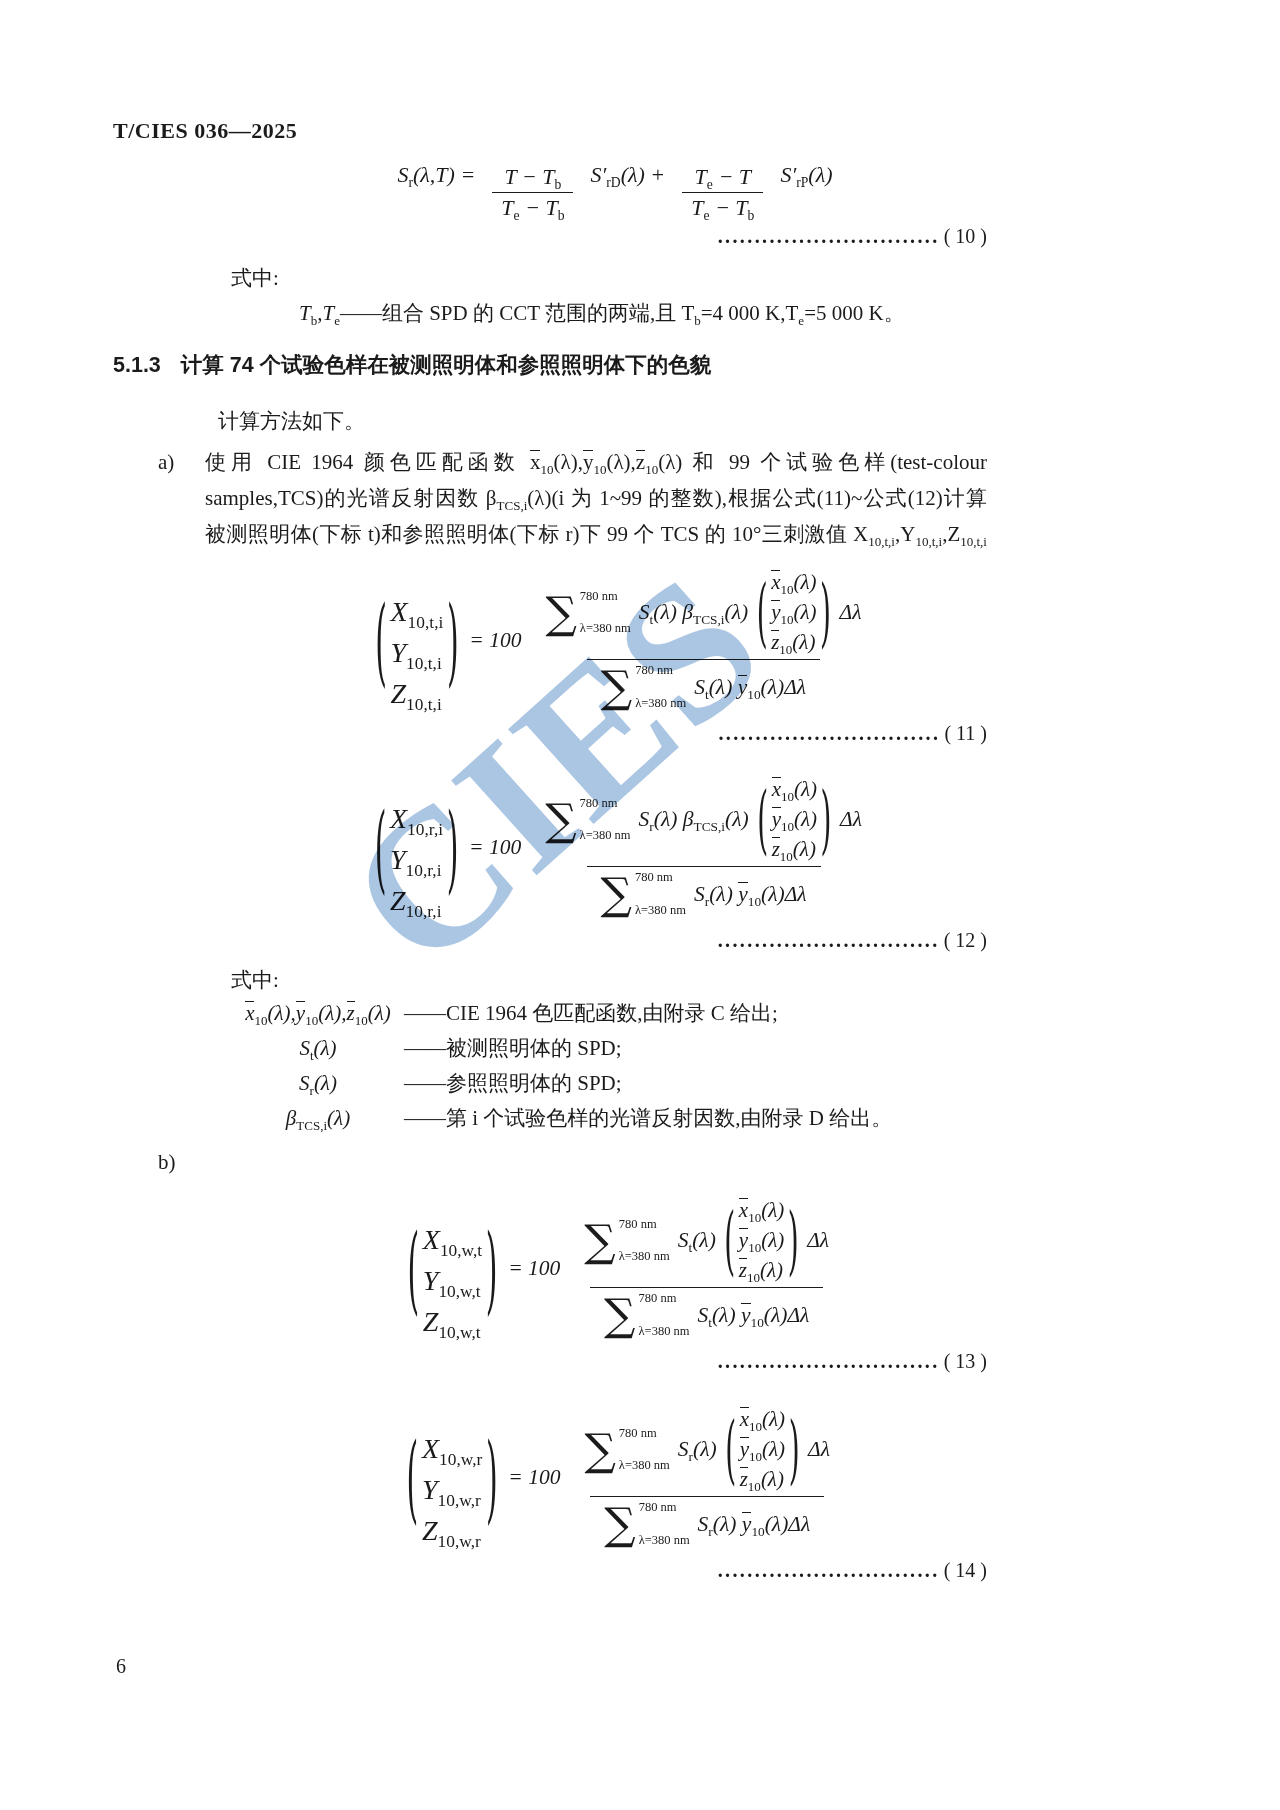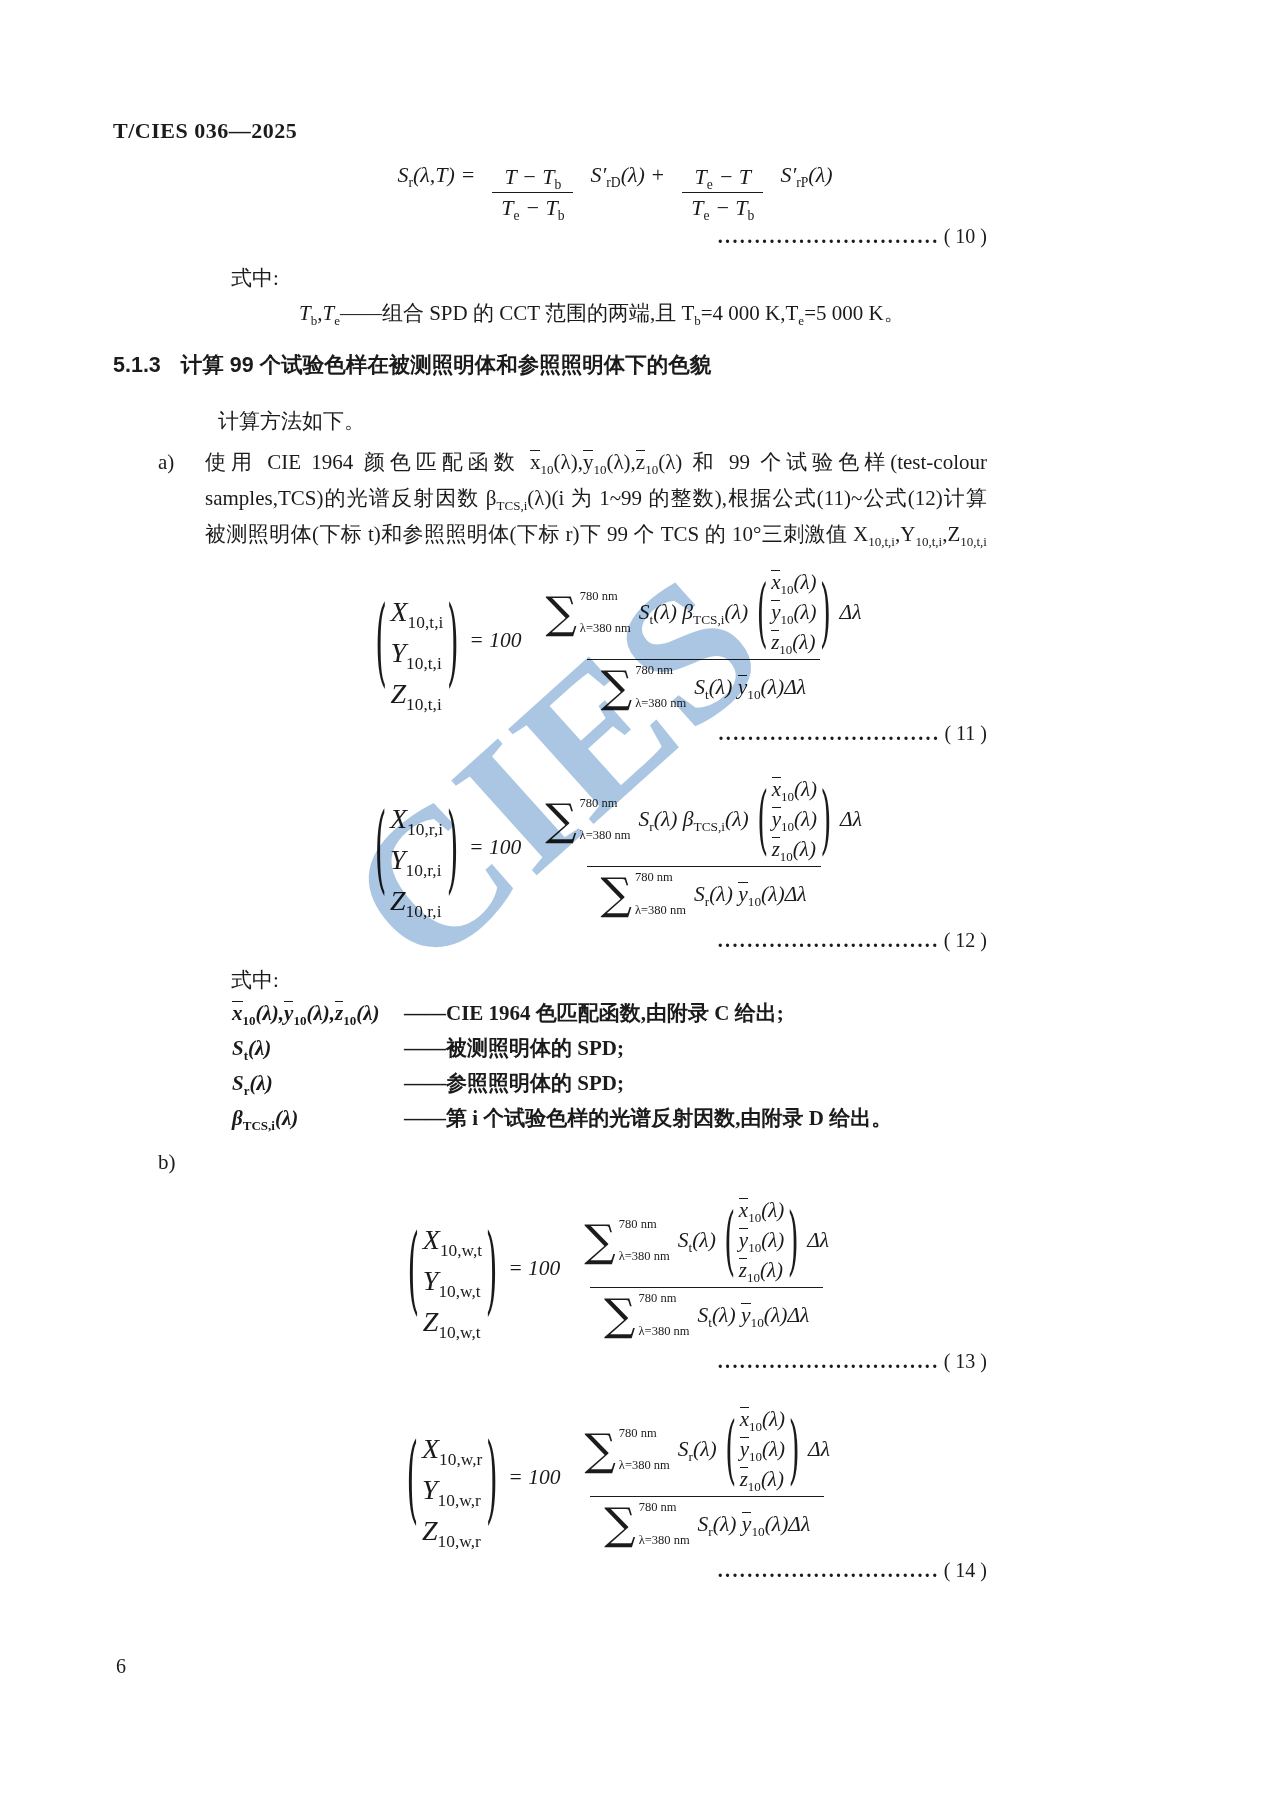--- a/index.html
+++ b/index.html
@@ -21,24 +21,24 @@
   .frac .num,.frac .den{padding:2px 9px;white-space:nowrap;}
   .frac .den{border-top:1.5px solid #1b1b1b;}
 
   
   .eq-leader{display:flex;justify-content:flex-end;align-items:baseline;font-size:20px;margin-top:2px;}
   .eq-leader .dots{letter-spacing:2.4px;font-weight:bold;}
   .eq-leader .eqnum{margin-left:4px;white-space:nowrap;}
 
   
   .shizhong{margin-top:14px;padding-left:118px;font-size:21px;line-height:32px;}
-  .def-row{display:flex;padding-left:186px;font-size:21px;line-height:34px;margin-top:2px;}
+  .def-row{display:flex;padding-left:186px;font-size:21px;line-height:34px;margin-top:2px;text-align:center;}
   .def-row .term{white-space:nowrap;}
   .defs{margin-top:14px;}
-  .defs .def-row{padding-left:119px;margin-top:0;line-height:35px;font-weight:bold;}
+  .defs .def-row{padding-left:119px;margin-top:0;line-height:35px;}
   .defs .term{min-width:172px;}
 
   .sec-heading{margin-top:20px;display:flex;gap:20px;font-family:"Liberation Sans","DejaVu Sans",sans-serif;
     font-weight:bold;font-size:21.5px;line-height:30px;}
   .para-intro{margin-top:24px;padding-left:105px;font-size:21px;line-height:34px;}
 
   .item{display:flex;margin-top:6px;font-size:21px;}
   .item .marker{width:47px;padding-left:45px;flex:none;line-height:36px;}
   .item .itext{flex:1;line-height:36px;}
   .item .itext .ln{text-align:justify;text-align-last:justify;}
@@ -104,21 +104,21 @@
     </div>
 
     <div class="shizhong">式中:</div>
     <div class="def-row">
       <span class="term math">T<sub>b</sub>,T<sub>e</sub></span>
       <span class="desc">——组合 SPD 的 CCT 范围的两端,且 T<sub>b</sub>=4 000 K,T<sub>e</sub>=5 000 K。</span>
     </div>
 
     <div class="sec-heading">
       <span>5.1.3</span>
-      <span>计算 99 个试验色样在被测照明体和参照照明体下的色貌</span>
+      <span>计算 74 个试验色样在被测照明体和参照照明体下的色貌</span>
     </div>
 
     <div class="para-intro">计算方法如下。</div>
 
     <div class="item">
       <span class="marker">a)</span>
       <span class="itext">
         <span class="ln" style="display:block">使用 CIE 1964 颜色匹配函数 <span class="obar">x</span><sub>10</sub>(λ),<span class="obar">y</span><sub>10</sub>(λ),<span class="obar">z</span><sub>10</sub>(λ) 和 99 个试验色样(test-colour</span>
         <span class="ln" style="display:block">samples,TCS)的光谱反射因数 β<sub>TCS,i</sub>(λ)(i 为 1~99 的整数),根据公式(11)~公式(12)计算</span>
         <span class="ln" style="display:block">被测照明体(下标 t)和参照照明体(下标 r)下 99 个 TCS 的 10°三刺激值 X<sub>10,t,i</sub>,Y<sub>10,t,i</sub>,Z<sub>10,t,i</sub></span>

